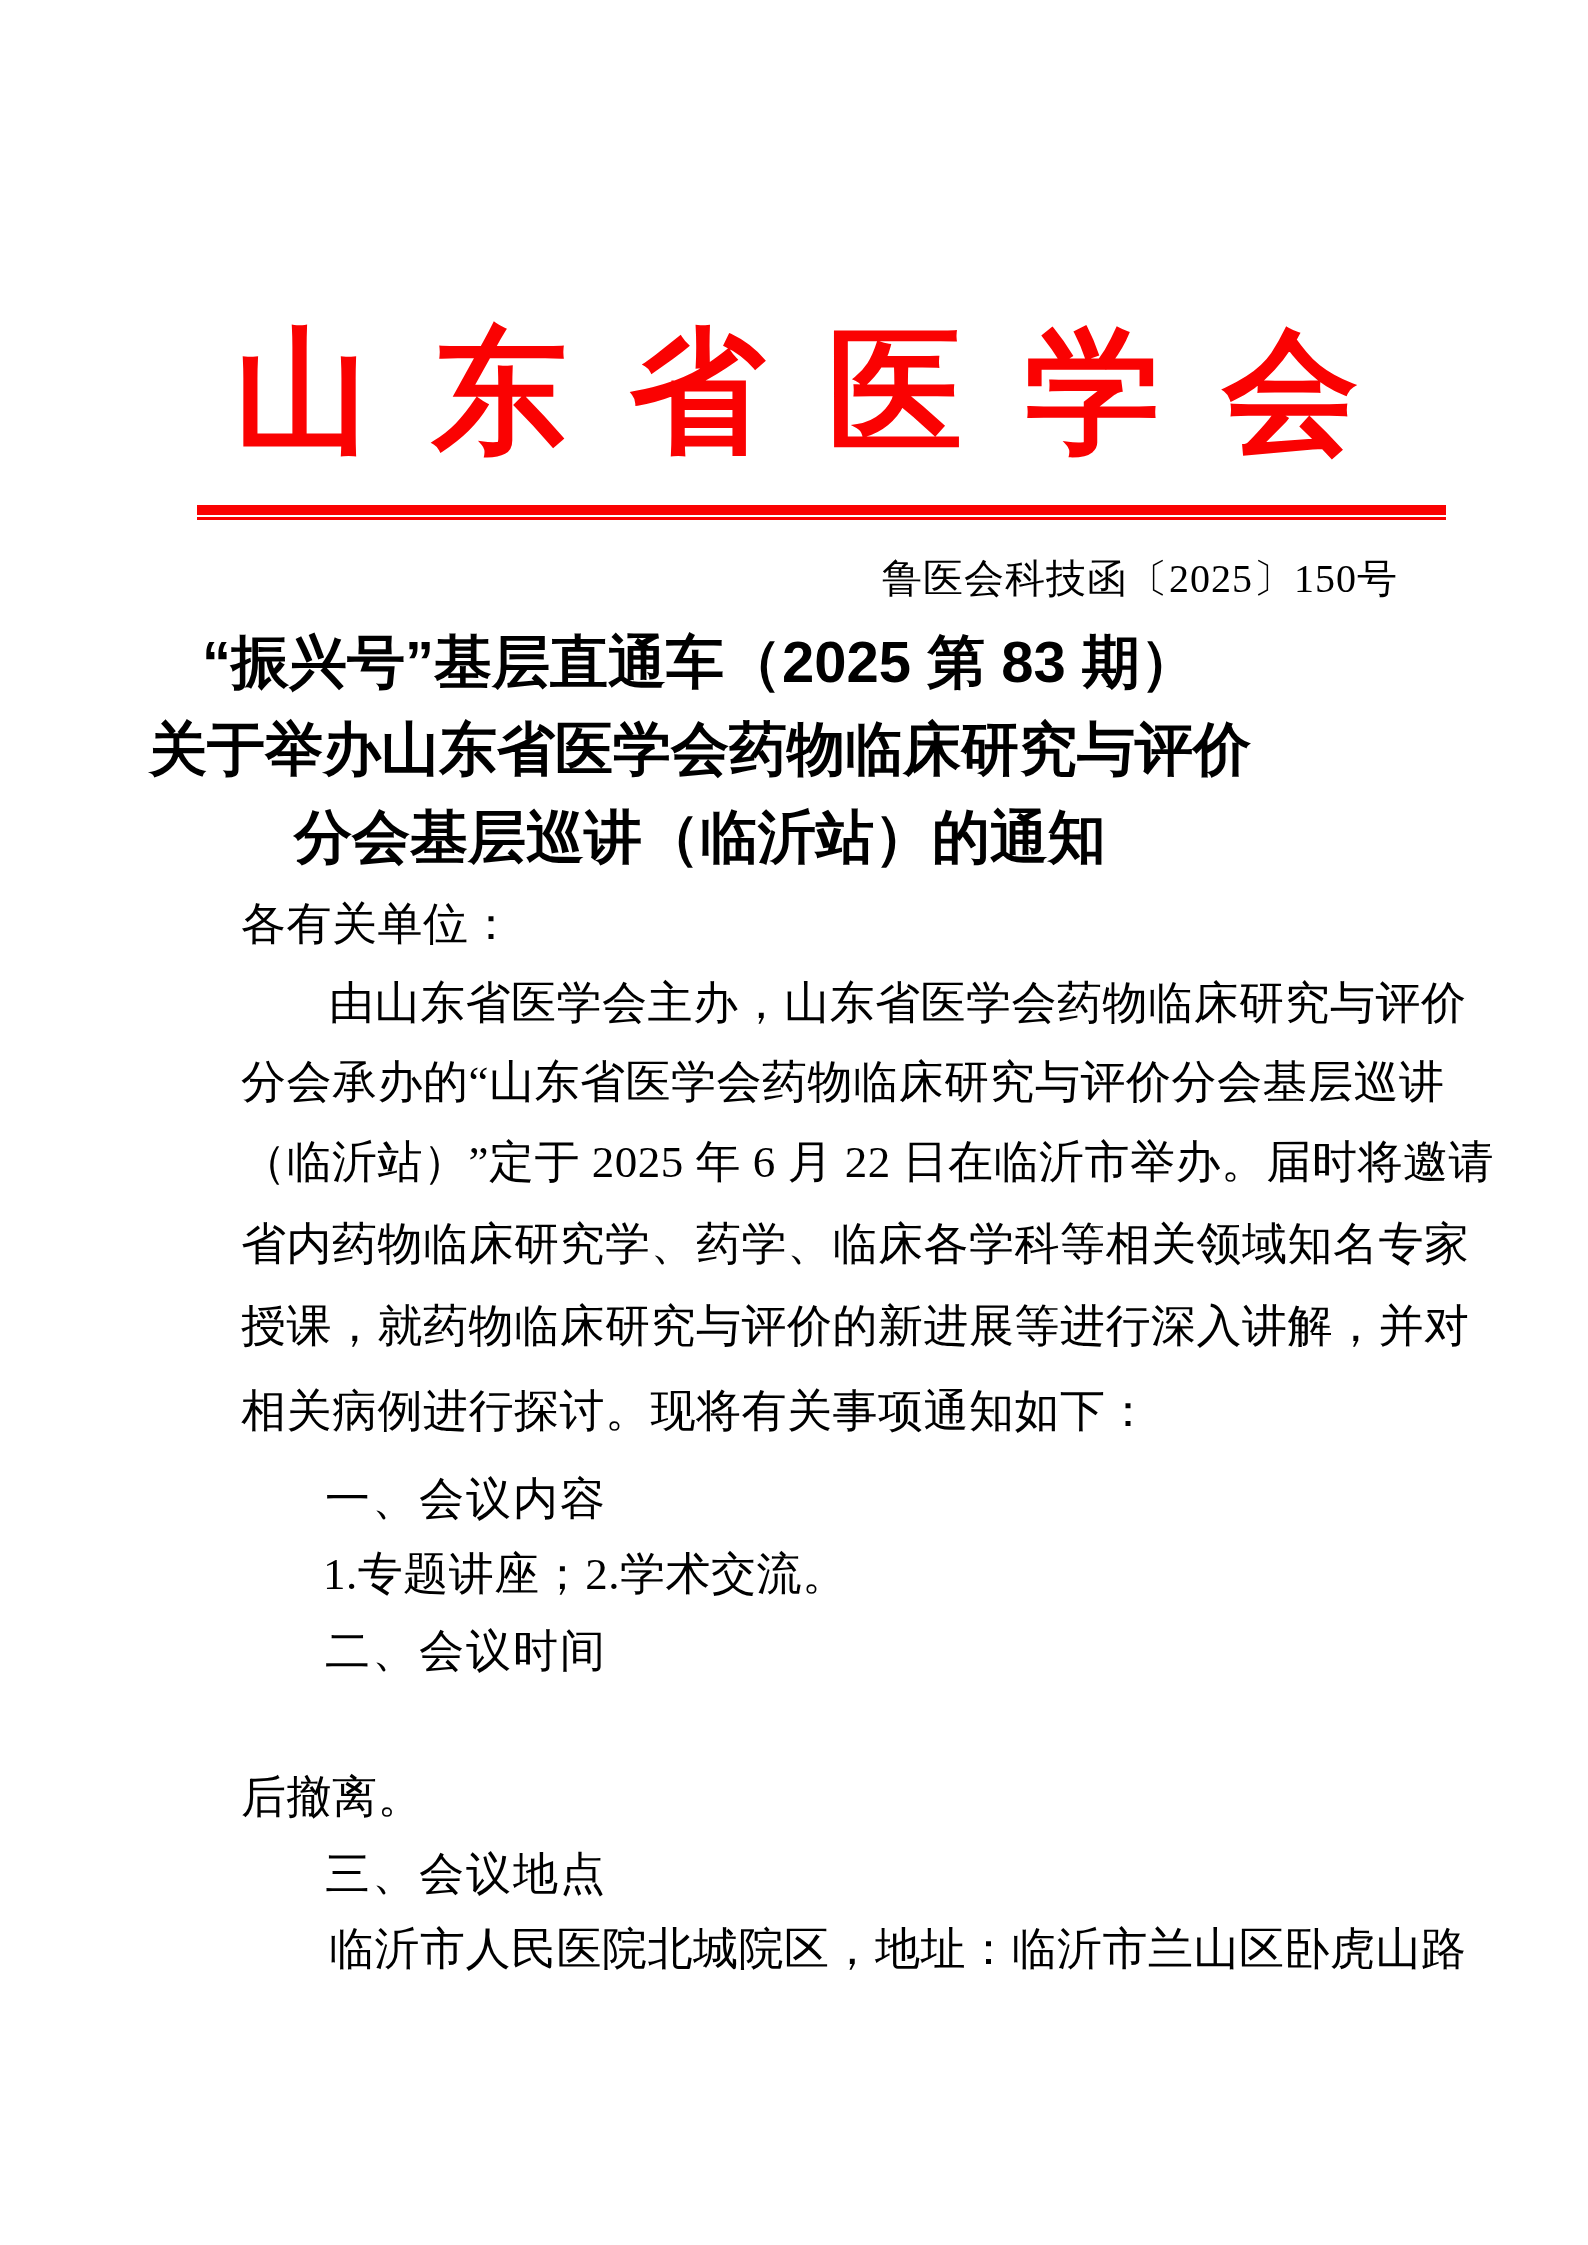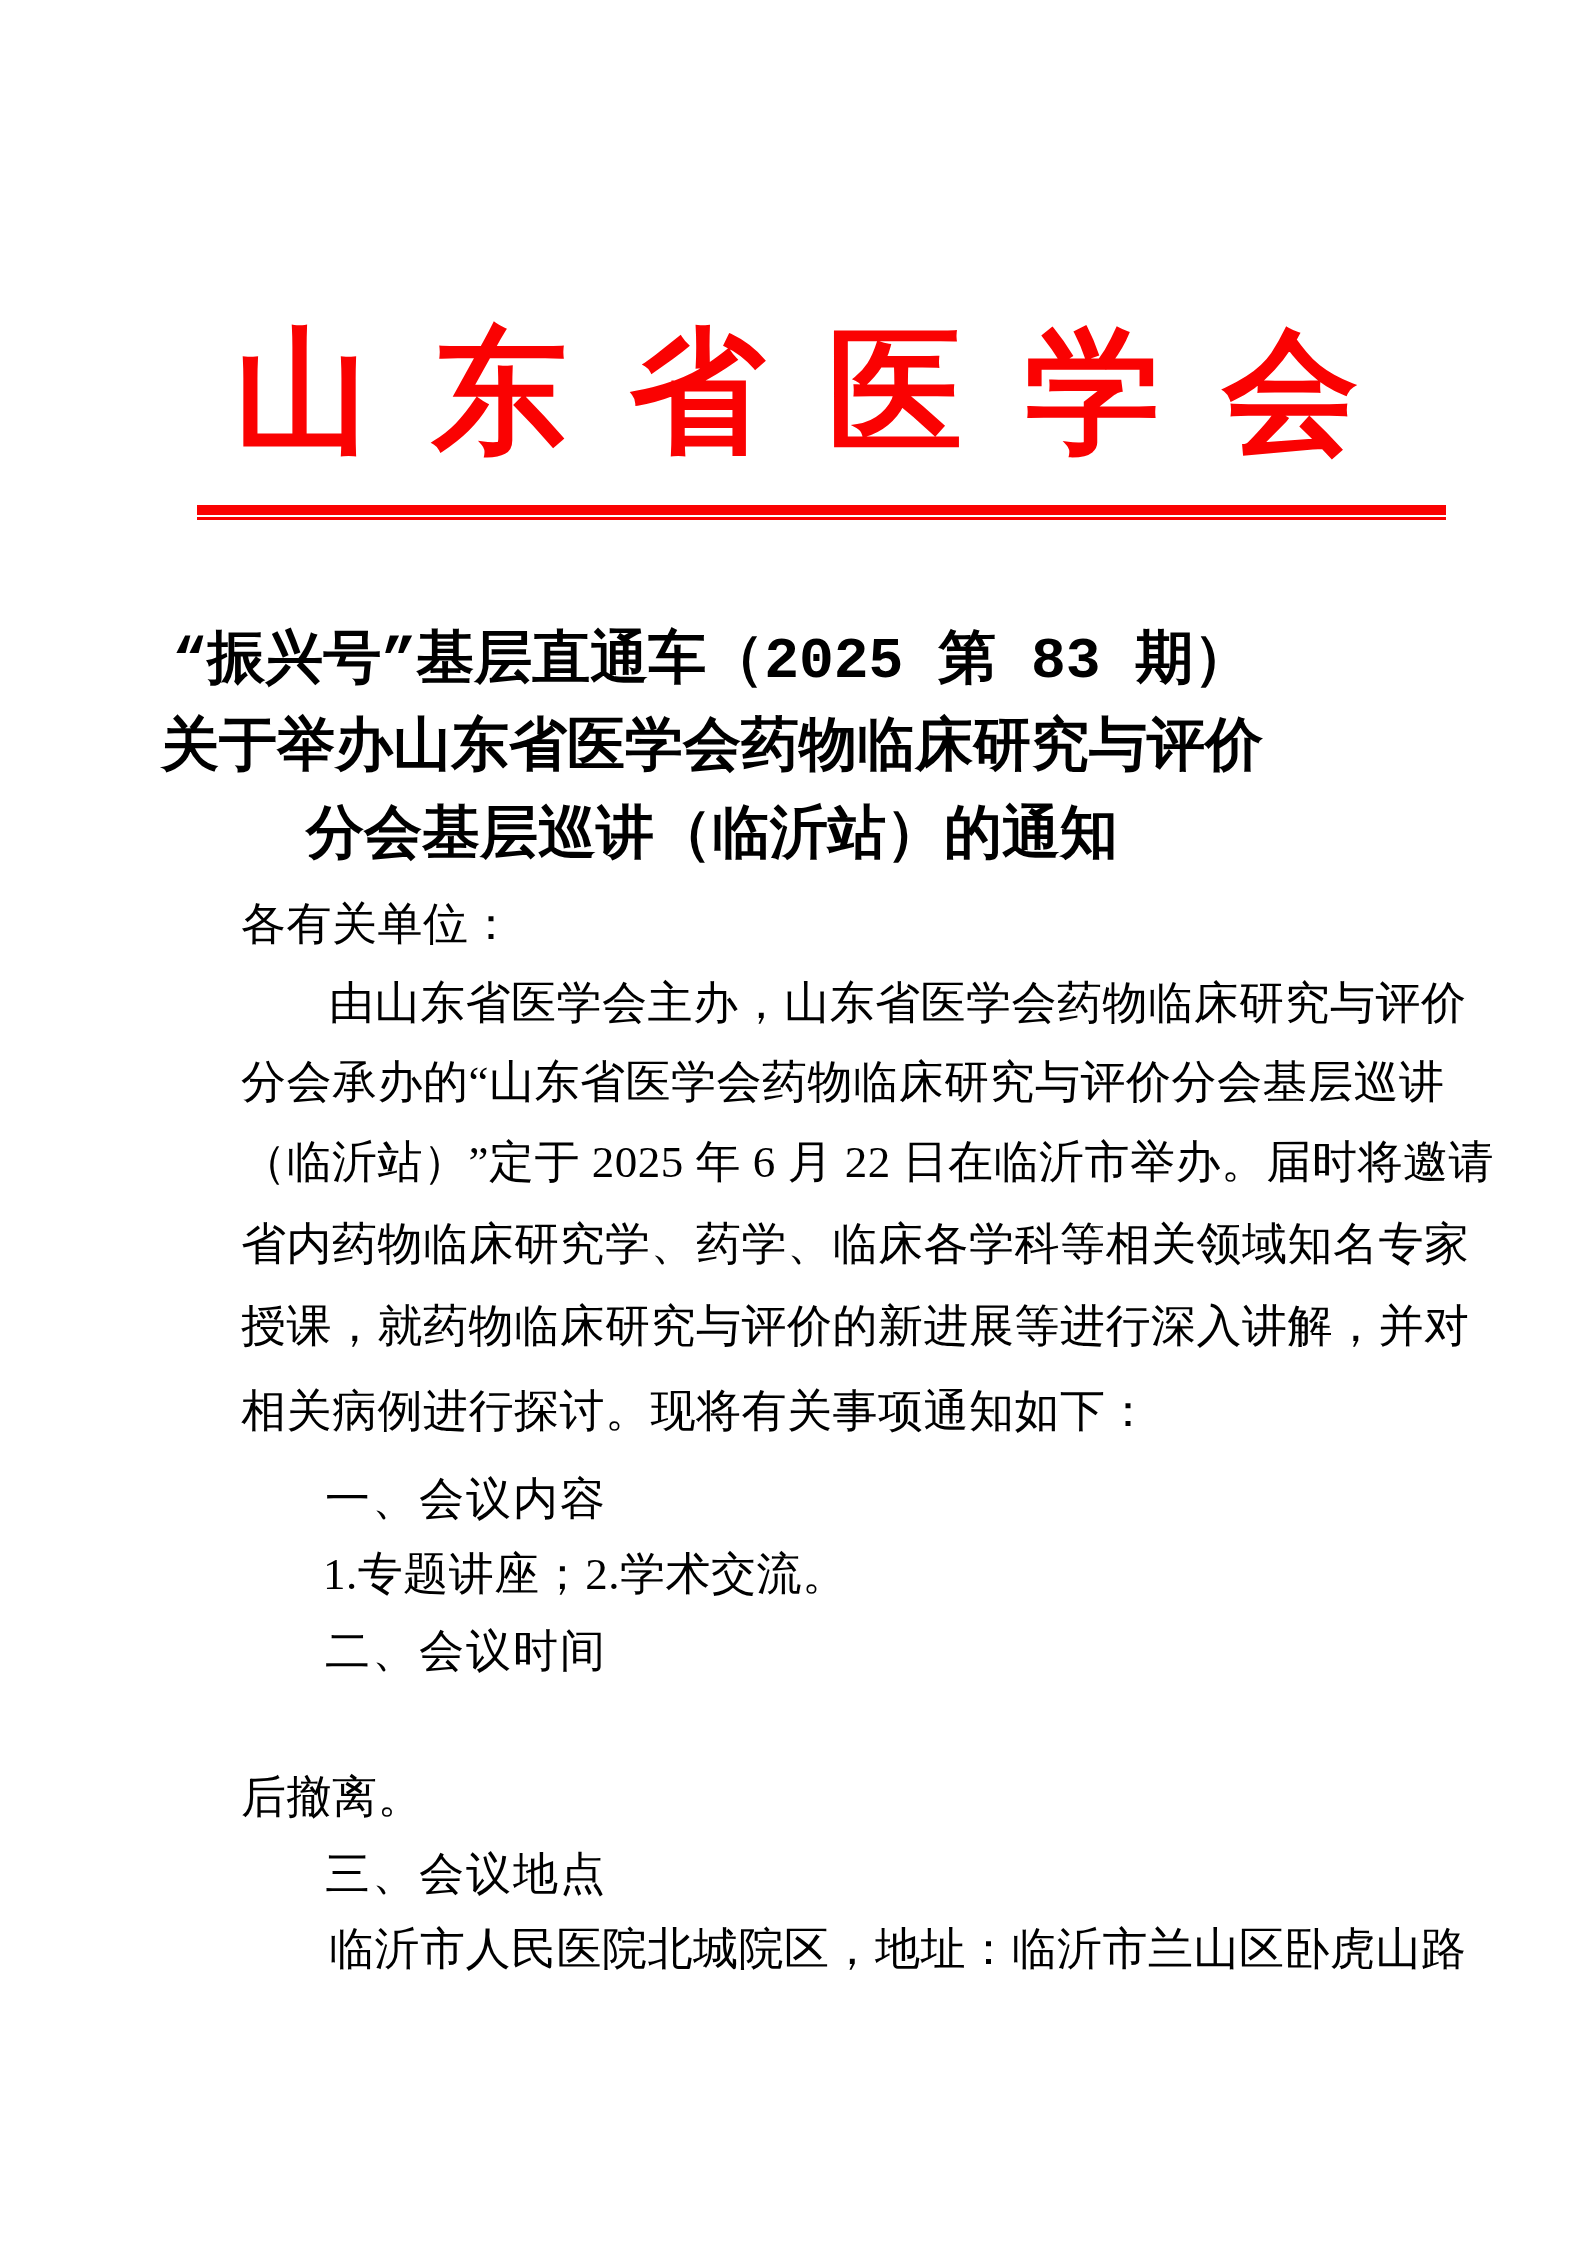--- a/index.html
+++ b/index.html
@@ -61,28 +61,28 @@
     right: 218px;
     font-size: 40px;
     line-height: 46px;
     letter-spacing: 1px;
     white-space: nowrap;
   }
 
   
   .doc-title {
     position: absolute;
-    left: 12px;
+    left: 0;
     width: 1344px;
     text-align: center;
     font-weight: bold;
     font-size: 58px;
     line-height: 64px;
     white-space: nowrap;
-    font-family: Liberation Mono, monospace;
+    font-family: Liberation Sans, sans-serif;
   }
   .t1 { top: 630px; }
   .t2 { top: 717px; }
   .t3 { top: 805px; text-align: center; }
 
   
   .bl {
     position: absolute;
     left: 213px;
     font-size: 45px;
@@ -100,20 +100,21 @@
 </style>
 </head>
 <body>
 
 <div class="page">
 
   <div class="org-title">山 东 省 医 学 会</div>
 
   <div class="red-rule"></div>
 
+  <div class="doc-number">鲁医会科技函〔2025〕150号</div>
 
   <div class="doc-title t1">“振兴号”基层直通车（2025 第 83 期）</div>
   <div class="doc-title t2">关于举办山东省医学会药物临床研究与评价</div>
   <div class="doc-title t3">分会基层巡讲（临沂站）的通知</div>
 
   <div class="bl" style="top:898px">各有关单位：</div>
 
   <div class="bl" style="top:1056px">分会承办的“山东省医学会药物临床研究与评价分会基层巡讲</div>
   <div class="bl indent" style="top:977px">由山东省医学会主办，山东省医学会药物临床研究与评价</div>
   <div class="bl" style="top:1136px">（临沂站）”定于 2025 年 6 月 22 日在临沂市举办。届时将邀请</div>

